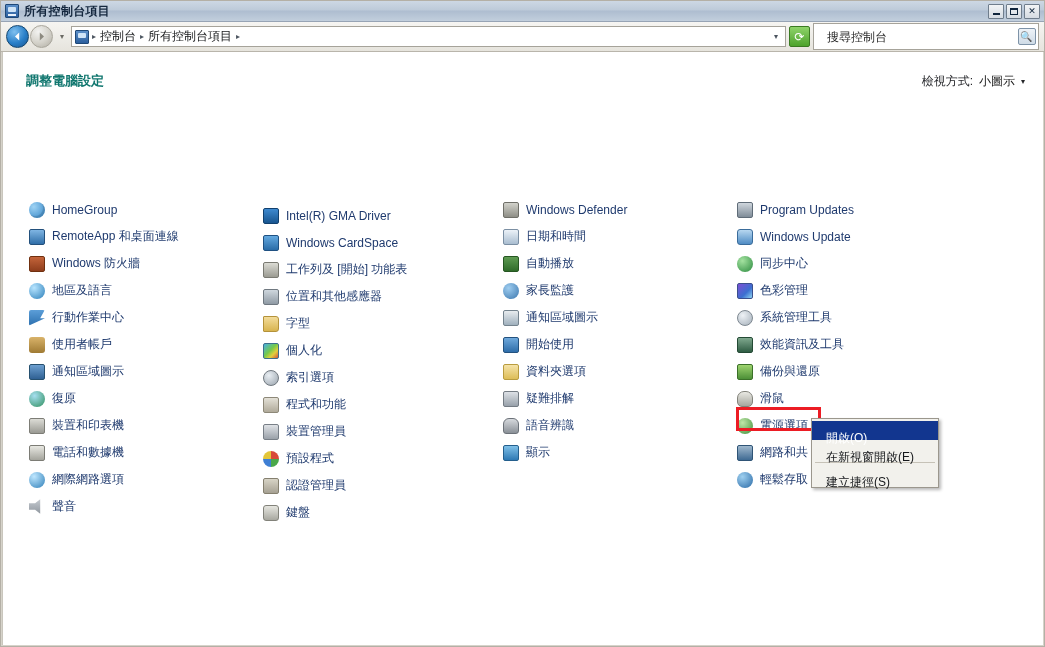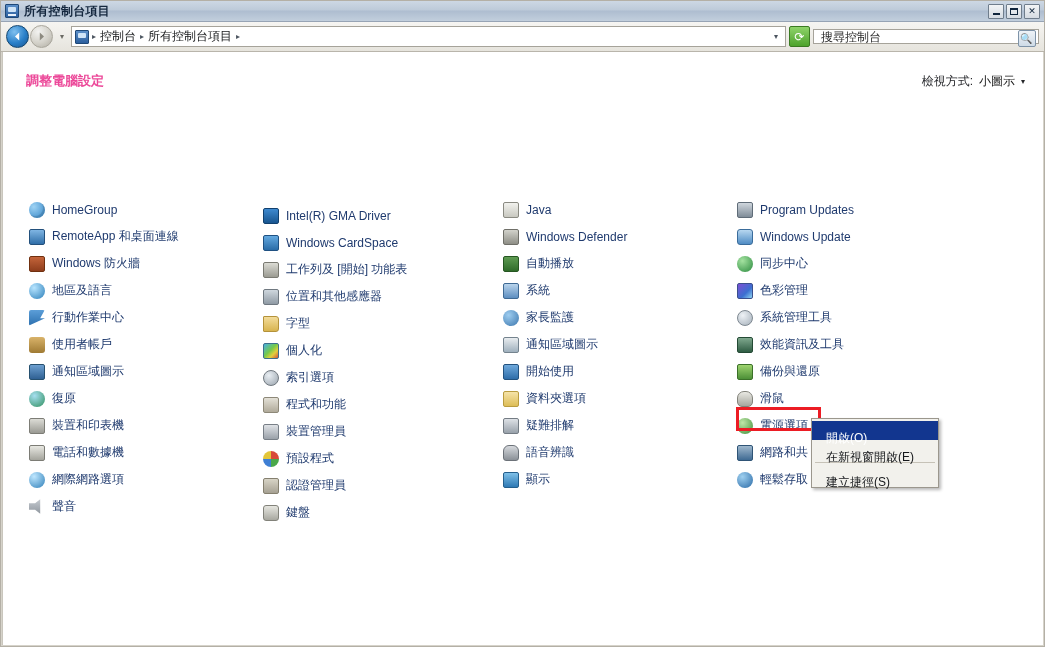--- a/index.html
+++ b/index.html
@@ -109,23 +109,23 @@
     font-family: "DejaVu Sans", sans-serif; }
   #refresh-btn {
     width: 21px; height: 21px; flex: 0 0 21px;
     background: linear-gradient(to bottom,#8fd36a,#4da32c);
     border: 1px solid #3b7a22; border-radius: 2px;
     display: flex; align-items: center; justify-content: center;
     color: #ffffff; font-size: 12px; line-height: 1;
     font-family: "DejaVu Sans", sans-serif;
   }
   #searchbox {
-    width: 226px; flex: 0 0 226px; height: 15px;
+    width: 226px; flex: 0 0 226px; height: 27px;
     background: #ffffff; border: 1px solid #a6a39a;
-    display: flex; align-items: flex-start; padding: 0 2px 0 7px;
+    display: flex; align-items: center; padding: 0 2px 0 13px;
   }
   #search-input {
     flex: 1 1 auto; border: 0; outline: 0; background: transparent;
     font-family: "Liberation Sans", sans-serif; font-size: 12px; color: #2b2b2b;
     min-width: 0;
   }
   #search-input::placeholder { color: #2b2b2b; opacity: 1; }
   #search-go {
     width: 18px; height: 17px; flex: 0 0 18px;
     background: linear-gradient(to bottom,#eef3f8,#cfdbe6);
@@ -140,21 +140,21 @@
     background: #ffffff;
     border-left: 1px solid #c9c6bd;
     margin: 0 1px 1px 1px;
     overflow: hidden;
   }
   #header-row {
     display: flex; align-items: baseline;
     padding: 20px 18px 0 23px;
   }
   #page-title {
-    font-size: 13px; font-weight: bold; color: #ec4899;
+    font-size: 13px; font-weight: bold; color: #0f766e;
   }
   #viewby {
     margin-left: auto; display: flex; align-items: center; gap: 6px;
     font-size: 12px; color: #25262a;
   }
   #viewby-value { color: #111; }
   #viewby-caret { font-size: 8px; color: #25262a; font-family: "DejaVu Sans", sans-serif; }
 
   #grid {
     position: absolute; left: 0; top: 0; right: 0; bottom: 0;
@@ -416,34 +416,30 @@
             <span class="ico ico-credential"></span>
             <span class="item-label">認證管理員</span>
           </div>
           <div class="item">
             <span class="ico ico-keyboard"></span>
             <span class="item-label">鍵盤</span>
           </div>
         </div>
       <div class="col col3">
           <div class="item">
-            <span class="ico ico-java"></span>
-            <span class="item-label">Java</span>
-          </div>
-          <div class="item">
             <span class="ico ico-defender"></span>
             <span class="item-label">Windows Defender</span>
           </div>
           <div class="item">
+            <span class="ico ico-datetime"></span>
+            <span class="item-label">日期和時間</span>
+          </div>
+          <div class="item">
             <span class="ico ico-autoplay"></span>
             <span class="item-label">自動播放</span>
-          </div>
-          <div class="item">
-            <span class="ico ico-system"></span>
-            <span class="item-label">系統</span>
           </div>
           <div class="item">
             <span class="ico ico-parental"></span>
             <span class="item-label">家長監護</span>
           </div>
           <div class="item">
             <span class="ico ico-notifyarea"></span>
             <span class="item-label">通知區域圖示</span>
           </div>
           <div class="item">

